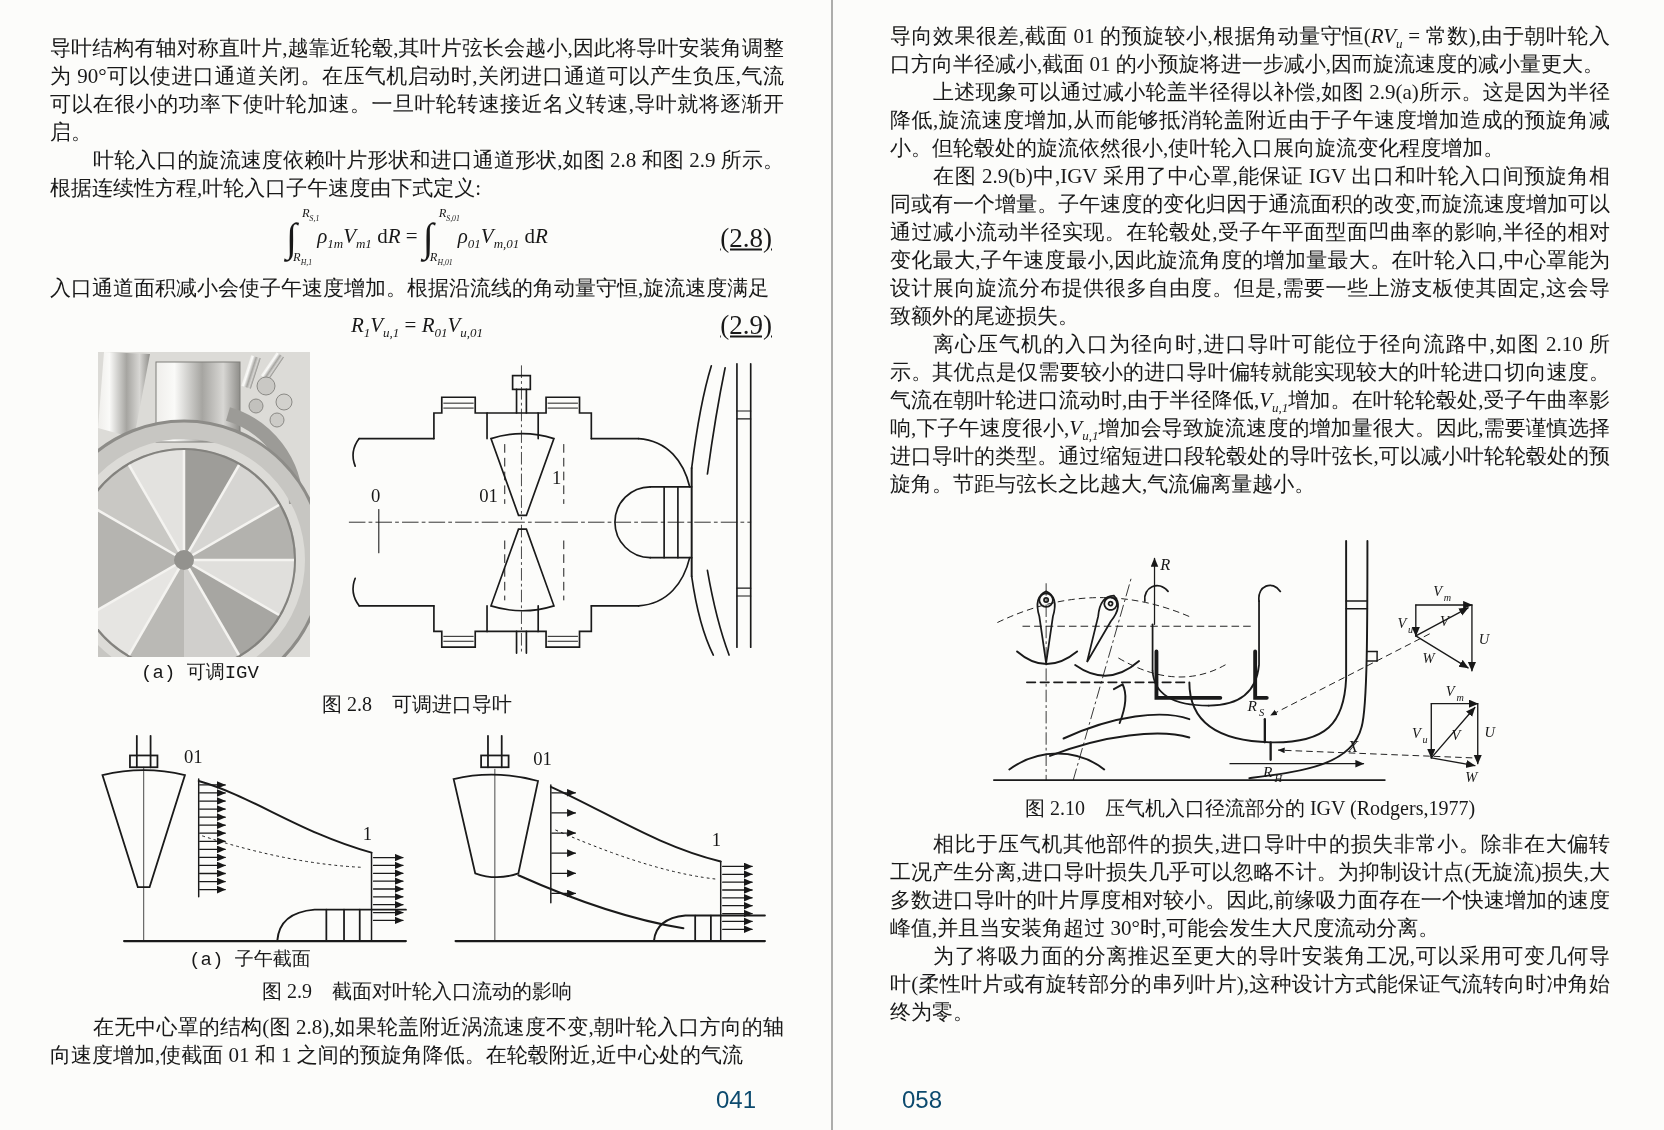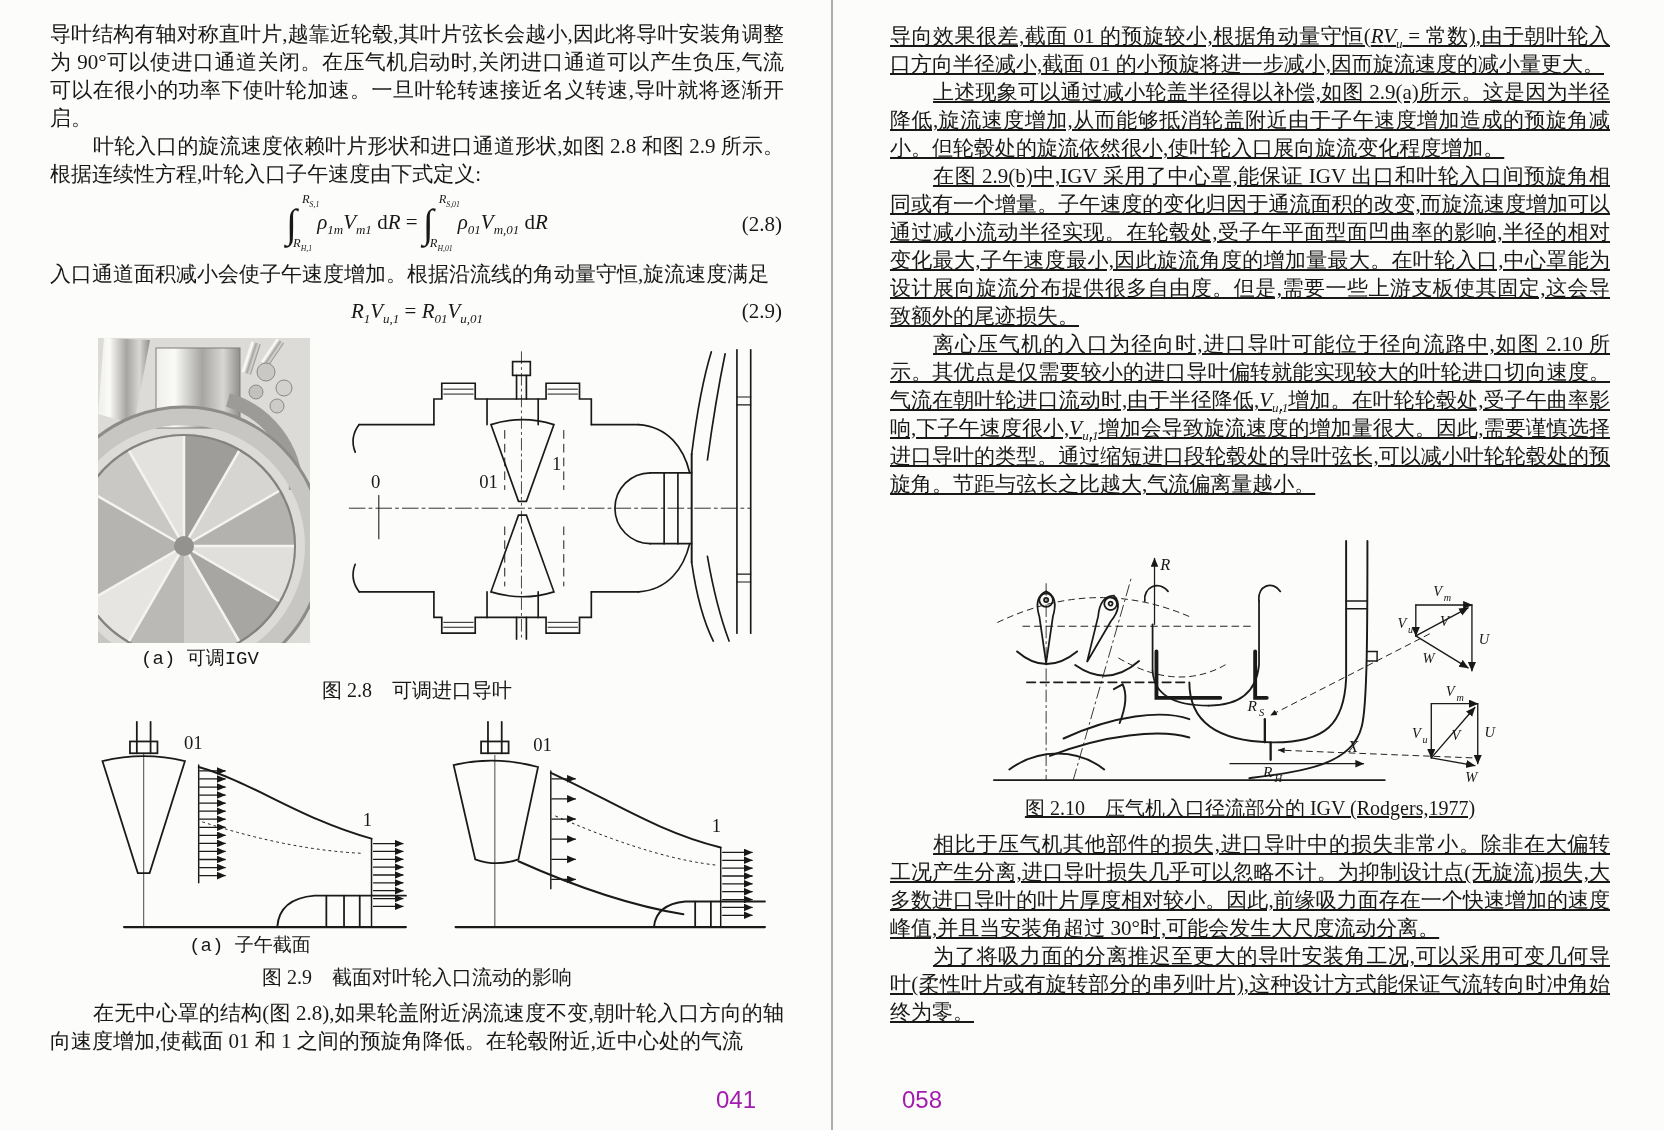--- a/index.html
+++ b/index.html
@@ -1,43 +1,43 @@
 <!DOCTYPE html>
 <html><head>
 <meta charset="utf-8">
 <style>
   html,body{margin:0;padding:0;background:#e9e9e7;}
   .spread{position:relative;width:1664px;height:1130px;background:#fcfcfa;
           font-family:"Liberation Serif","DejaVu Serif",serif;color:#181818;overflow:hidden;display:flex;}
   .divider{position:absolute;left:831px;top:0;width:1.5px;height:1130px;background:#adadab;}
   .page{width:832px;height:1130px;box-sizing:border-box;position:relative;}
-  .page-left{padding:20px 48px 0 50px;}
-  .page-right{padding:22px 54px 14px 58px;text-decoration:underline;}
+  .page-left{padding:34px 48px 0 50px;}
+  .page-right{padding:22px 54px 14px 58px;}
   .para{margin:0;font-size:21px;line-height:28px;text-align:justify;}
   .indent{text-indent:2.05em;}
   .para sub,.eq sub{font-size:0.62em;font-style:italic;line-height:0;}
   .mi{font-style:italic;font-family:"Liberation Serif",serif;}
   .eq{position:relative;text-align:center;font-size:21px;margin:4px 0;}
   .eq-tall{height:64px;display:flex;align-items:center;justify-content:center;}
-  .eq-num{position:absolute;right:2px;top:50%;transform:translateY(-50%);font-size:21px;}
+  .eq-num{position:absolute;right:12px;top:50%;transform:translateY(-50%);font-size:27px;text-decoration:underline;}
   .bigop{font-size:40px;font-weight:400;vertical-align:middle;line-height:1;}
   .lims{display:inline-flex;flex-direction:column;justify-content:space-between;height:54px;
         font-size:12.5px;vertical-align:middle;margin:0 3px 6px -2px;line-height:1;}
   .limtop{transform:translate(6px,-1px);}
   .limbot{transform:translate(-2px,1px);}
   .figrow{display:flex;align-items:flex-start;}
   .fig28row{gap:30px;margin:8px 0 0 48px;}
   .fig29row{gap:14px;margin:6px 0 0 14px;}
   .capsrow{display:flex;font-size:19px;margin-top:2px;font-family:Liberation Mono, monospace;}
   .capsrow .c1{text-align:center;}
   .capsrow .c2{flex:1;text-align:center;}
   .fig28caps .c1{width:300px;}
   .fig29caps .c1{width:400px;}
   .figtitle{text-align:center;font-size:20px;margin:6px 0 8px 0;}
-  .pagenum{position:absolute;bottom:16px;font-size:24px;font-family:"Liberation Sans","DejaVu Sans",sans-serif;color:#a21caf;}
+  .pagenum{position:absolute;bottom:16px;font-size:24px;font-family:"Liberation Sans","DejaVu Sans",sans-serif;color:#0c4a6e;}
   .pn-left{right:76px;}
   .pn-right{left:70px;}
   svg{display:block;}
   svg text{font-family:"Liberation Serif",serif;fill:#181818;}
   .svgit{font-style:italic;}
   .fig210wrap{margin:10px 0 0 40px;}
 </style>
 </head>
 <body>
 

